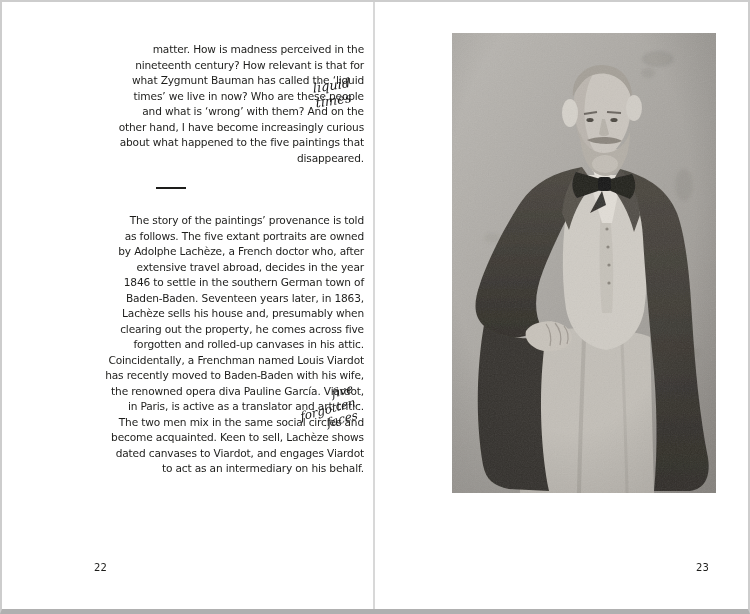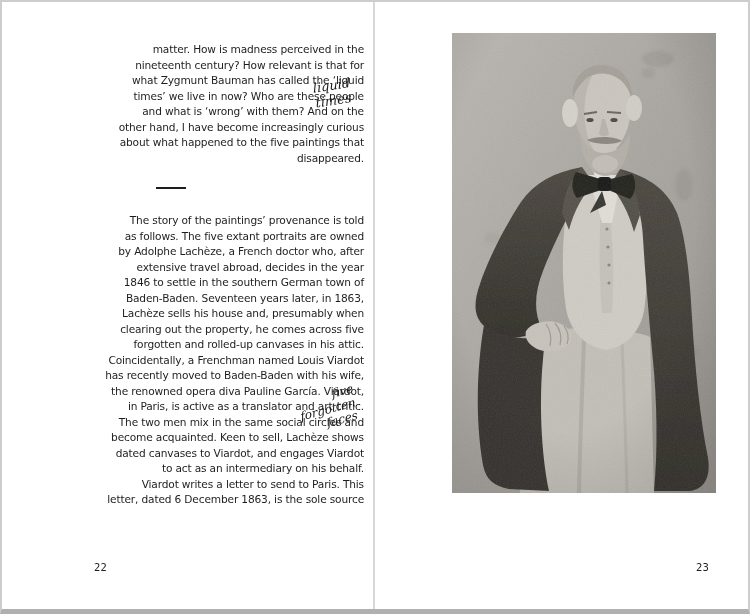--- a/index.html
+++ b/index.html
@@ -137,22 +137,20 @@
 clearing out the property, he comes across five
 forgotten and rolled-up canvases in his attic.
 Coincidentally, a Frenchman named Louis Viardot
 has recently moved to Baden-Baden with his wife,
 the renowned opera diva Pauline García. Viardot,</p>
       <p class="para">in Paris, is active as a translator and art critic.
 The two men mix in the same social circles and
 become acquainted. Keen to sell, Lachèze shows
 dated canvases to Viardot, and engages Viardot
 to act as an intermediary on his behalf.</p>
-      <p class="para indent">Viardot writes a letter to send to Paris. This
-letter, dated 6 December 1863, is the sole source</p>
     </div>
 
     <div class="annotation ann-liquid">
       <span class="l1">liquid</span>
       <span class="l2">times</span>
     </div>
 
     <div class="annotation ann-faces">
       <span class="l1">five</span>
       <span class="l2">forgotten</span>

